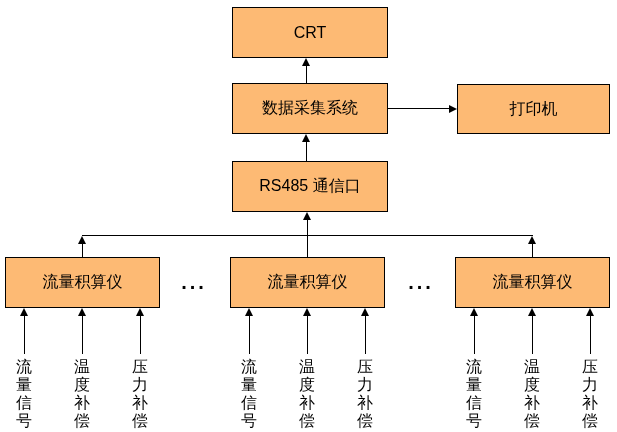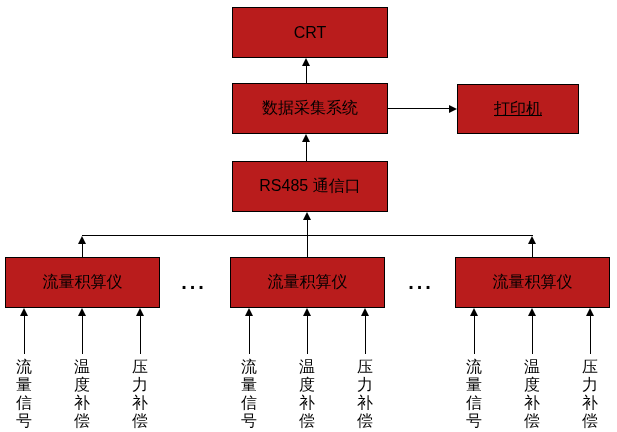--- a/index.html
+++ b/index.html
@@ -7,21 +7,21 @@
   body {
     position:relative;
     background:#ffffff;
     color:#000000;
     font-family:"Liberation Sans", sans-serif;
     overflow:hidden;
   }
   .box {
     position:absolute;
     border:1px solid #000000;
-    background:#b91c1c;
+    background:#fdba74;
     display:flex;
     align-items:center;
     justify-content:center;
     font-size:16px;
     white-space:nowrap;
   }
   .hline { position:absolute; height:1px; background:#000000; }
   .vline { position:absolute; width:1px;  background:#000000; }
   .arr-up {
     position:absolute; width:0; height:0;
@@ -48,21 +48,21 @@
     width:32px;
     text-align:center;
     font-size:20px;
     font-weight:bold;
     letter-spacing:3px;
     line-height:24px;
   }
   
   #crt     { left:232px; top:7px;   width:156px; height:51px; }
   #daq     { left:232px; top:83px;  width:156px; height:51px;font-family:Liberation Mono, monospace; }
-  #printer { left:457px; top:84px;  width:122px; height:50px;text-decoration:underline; }
+  #printer { left:457px; top:84px;  width:153px; height:50px; }
   #rs485   { left:232px; top:161px; width:156px; height:51px; }
   
   #t1 { left:5px;   top:257px; width:155px; height:51px; }
   #t2 { left:230px; top:257px; width:155px; height:51px; }
   #t3 { left:455px; top:257px; width:155px; height:51px; }
 </style>
 </head>
 <body>
 
 <div class="box" id="crt">CRT</div>

